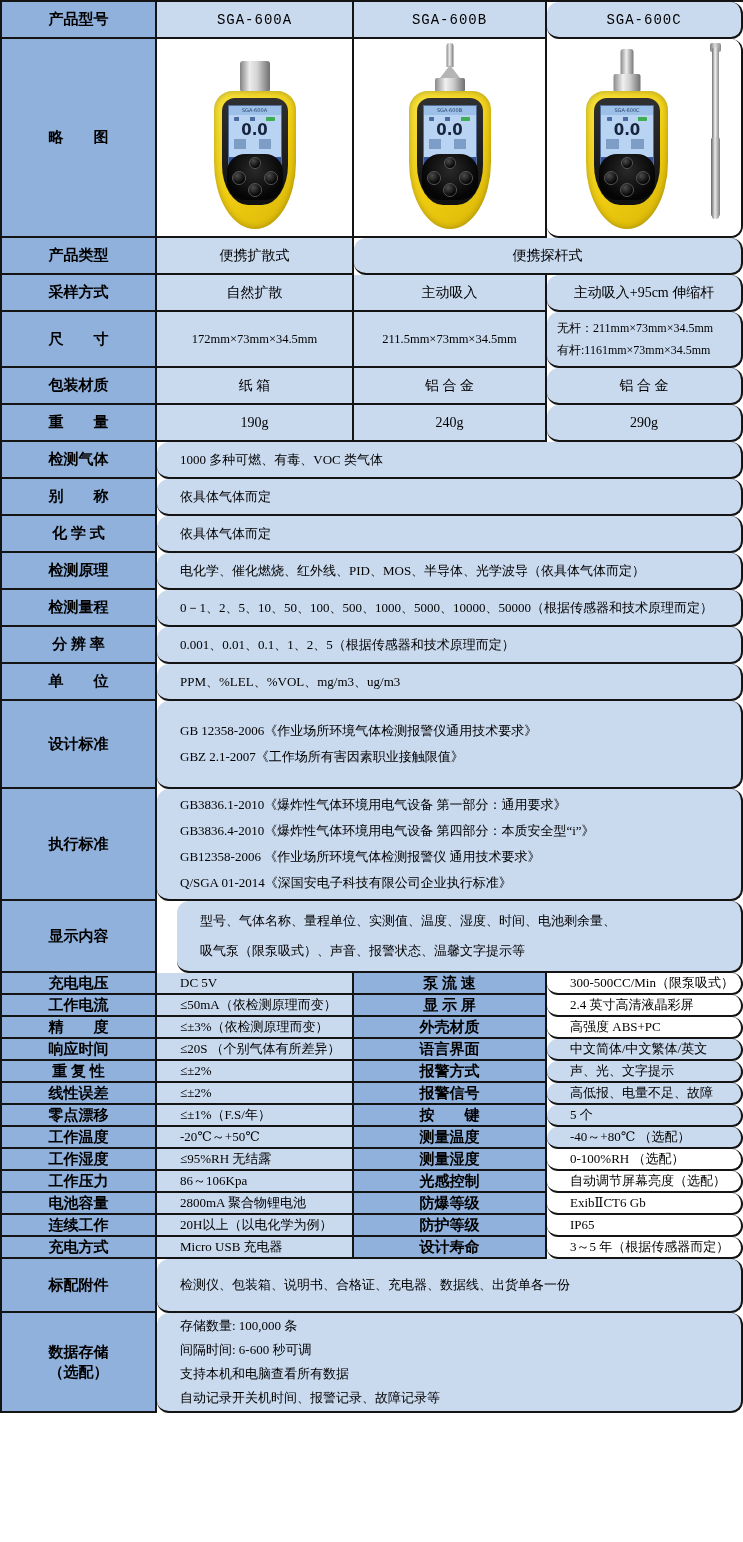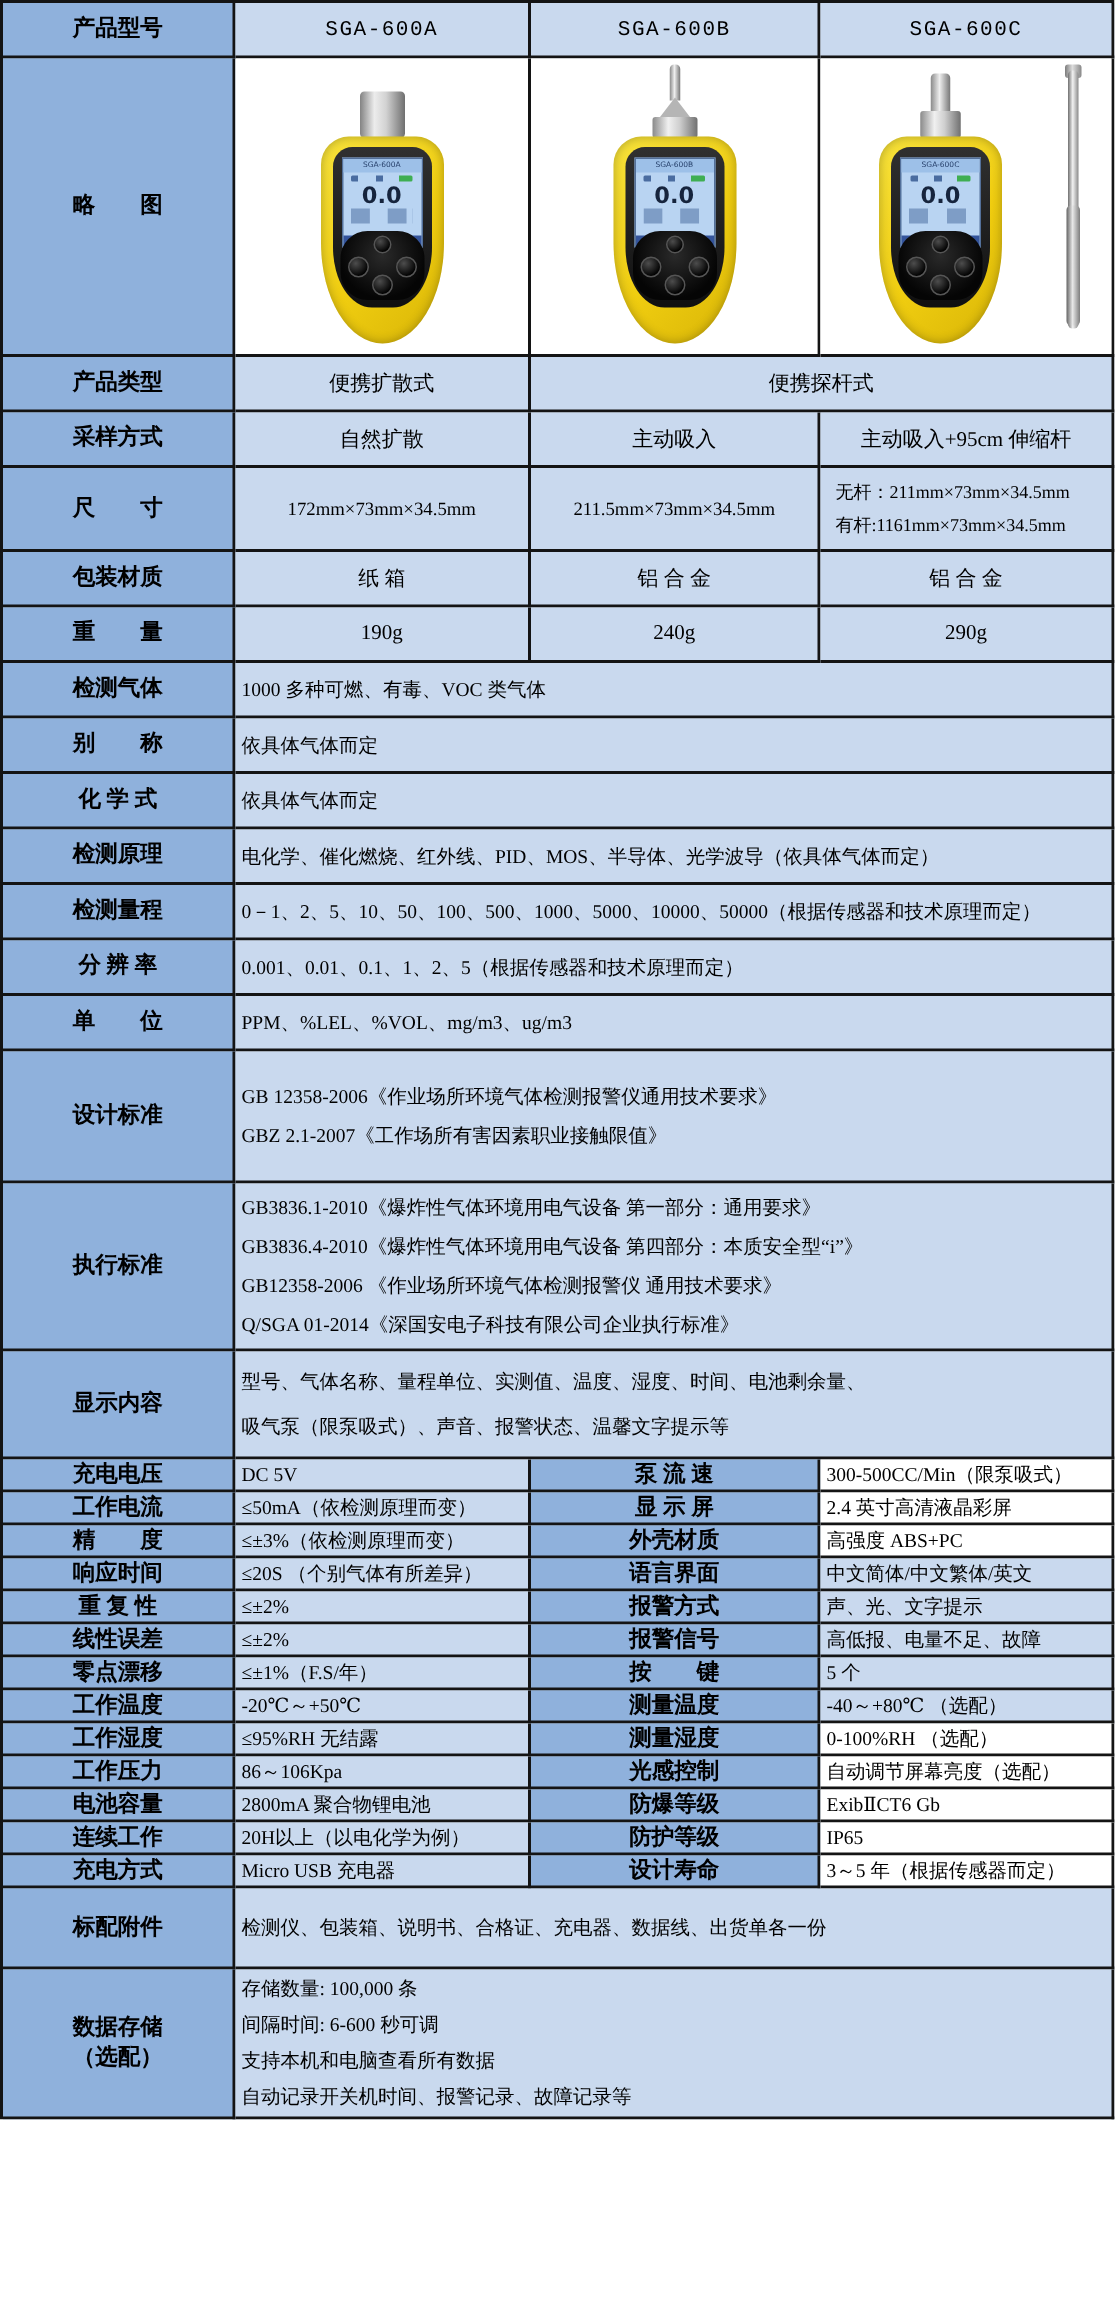--- a/index.html
+++ b/index.html
@@ -21,27 +21,27 @@
   .cell{
     border-right:2px solid var(--border);border-bottom:2px solid var(--border);
     display:flex;flex-direction:column;justify-content:center;overflow:hidden;
   }
   .lbl{
     background:var(--label-bg);align-items:center;text-align:center;
     font-weight:bold;font-size:15px;line-height:1.35;
   }
   .val{background:var(--value-bg);font-size:14px;}
   .val-center{align-items:center;text-align:center;}
-  .val-left{align-items:flex-start;text-align:left;padding-left:4px;padding-right:6px;font-size:13px;}
+  .val-left{align-items:flex-start;text-align:left;padding-left:23px;padding-right:6px;font-size:13px;}
   .val-white{background:var(--white-bg);}
   .img-cell{background:var(--white-bg);align-items:center;justify-content:center;}
   .w-label{width:155px;}
   .w-a{width:197px;}
   .w-b{width:193px;}
-  .w-c{flex:1;}
+  .w-c{flex:1;border-radius:12px;}
   .h-head{height:37px;}
   .h-img{height:199px;}
   .h-std{height:37px;}
   .h-size{height:56px;}
   .h-design{height:88px;}
   .h-exec{height:112px;}
   .h-disp{height:72px;}
   .h-spec{height:22px;}
   .h-acc{height:54px;}
   .h-store{height:100px;}
@@ -303,21 +303,21 @@
       <div class="cell lbl w-label">执行标准</div>
       <div class="cell val val-left w-c" style="flex: 1 1 0%;">
         <span class="line">GB3836.1-2010《爆炸性气体环境用电气设备  第一部分：通用要求》</span>
         <span class="line">GB3836.4-2010《爆炸性气体环境用电气设备  第四部分：本质安全型“i”》</span>
         <span class="line">GB12358-2006 《作业场所环境气体检测报警仪  通用技术要求》</span>
         <span class="line">Q/SGA 01-2014《深国安电子科技有限公司企业执行标准》</span>
       </div>
     </div>
     <div class="row h-disp">
       <div class="cell lbl w-label">显示内容</div>
-      <div class="cell val val-left w-c" style="flex: 1 1 0%;">
+      <div class="cell val val-left w-c" style="flex: 1 1 0%; margin-left: 20px;">
         <span class="line line-disp">型号、气体名称、量程单位、实测值、温度、湿度、时间、电池剩余量、</span>
         <span class="line line-disp">吸气泵（限泵吸式）、声音、报警状态、温馨文字提示等</span>
       </div>
     </div>
     <div class="row h-spec">
       <div class="cell lbl w-label">充电电压</div>
       <div class="cell val val-left spec-val w-a">DC 5V</div>
       <div class="cell lbl w-b">泵 流 速</div>
       <div class="cell val val-left spec-val w-c val-white">300-500CC/Min（限泵吸式）</div>
     </div>

